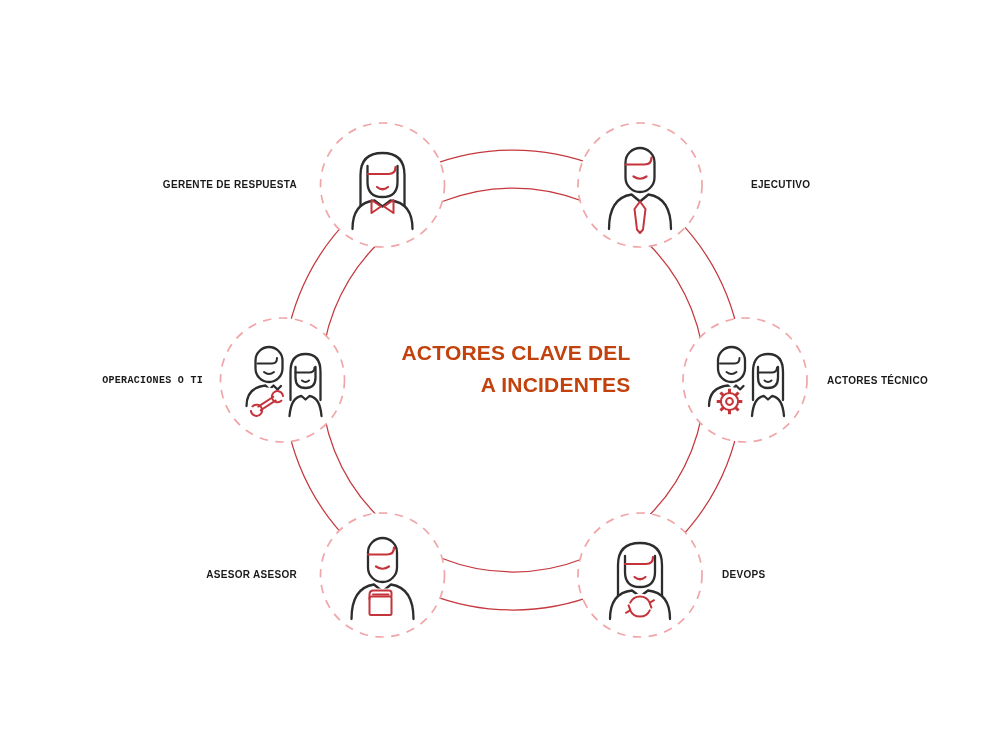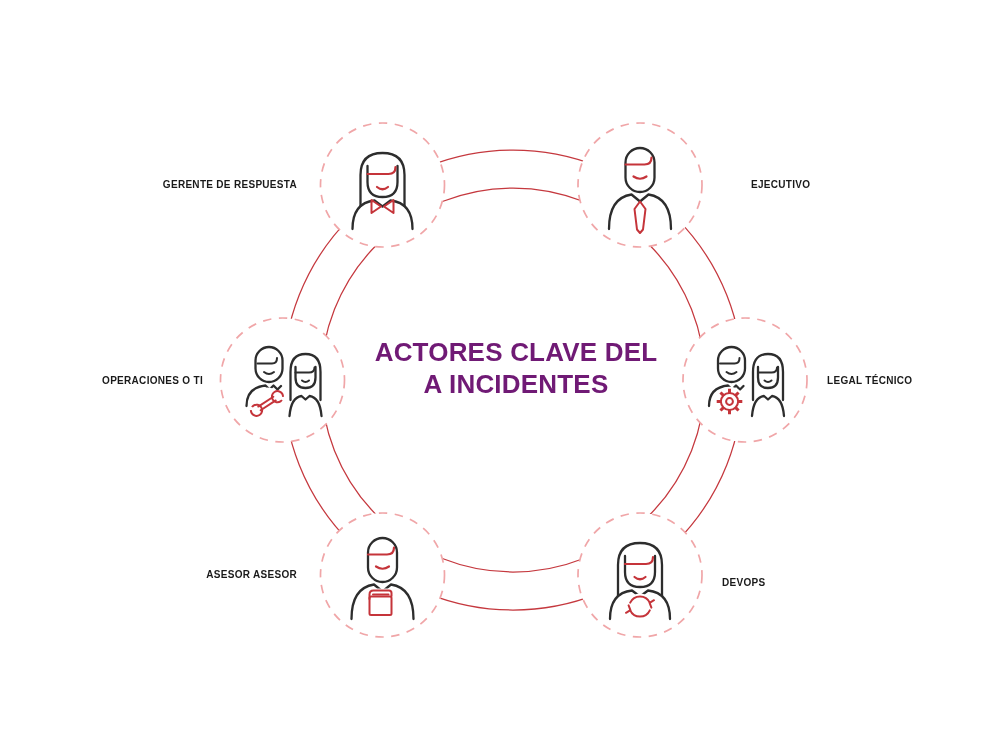--- a/index.html
+++ b/index.html
@@ -16,22 +16,22 @@
   .dk2{fill:none;stroke:#2d2d2d;stroke-width:2;stroke-linecap:round;stroke-linejoin:round;}
   .rd{fill:none;stroke:#c5343a;stroke-width:2.2;stroke-linecap:round;stroke-linejoin:round;}
   .rd2{fill:none;stroke:#c5343a;stroke-width:2;stroke-linecap:round;stroke-linejoin:round;}
   .teeth{fill:none;stroke:#c5343a;stroke-width:3;stroke-linecap:butt;}
   .wf{fill:#ffffff;stroke:none;}
   .ring{fill:none;stroke:#c5383e;stroke-width:1.25;}
   .node-circle{fill:#ffffff;stroke:#f0a6a8;stroke-width:1.7;stroke-dasharray:8.5 7.5;}
   
   .title{
     position:absolute;left:516px;top:337px;transform:translateX(-50%);
-    text-align:center;color:#701a75;font-weight:bold;
-    font-size:26px;line-height:31.5px;letter-spacing:0.2px;white-space:nowrap;
+    text-align:right;color:#c2410c;font-weight:bold;
+    font-size:21px;line-height:31.5px;letter-spacing:0.2px;white-space:nowrap;
   }
   
   .nlabel{
     position:absolute;color:#1a1a1a;font-weight:bold;
     font-size:10px;letter-spacing:0.3px;white-space:nowrap;
   }
   .nlabel.r{text-align:right;}
 </style>
 </head>
 <body>
@@ -145,18 +145,18 @@
     </g>
   </svg>
 
   <div class="title">
     <div>ACTORES CLAVE DEL</div>
     <div>A INCIDENTES</div>
   </div>
 
   <div class="nlabel r" style="right:686px;top:179px;">GERENTE DE RESPUESTA</div>
   <div class="nlabel" style="left:722px;top:179px;padding-left:29px;">EJECUTIVO</div>
-  <div class="nlabel" style="left:827px;top:375px;">LEGAL TÉCNICO</div>
-  <div class="nlabel" style="left:722px;top:569px;margin-top:8px;">DEVOPS</div>
+  <div class="nlabel" style="left:827px;top:375px;">ACTORES TÉCNICO</div>
+  <div class="nlabel" style="left:722px;top:569px;">DEVOPS</div>
   <div class="nlabel r" style="right:686px;top:569px;">ASESOR ASESOR</div>
-  <div class="nlabel r" style="right:780px;top:375px;">OPERACIONES O TI</div>
+  <div class="nlabel r" style="right:780px;top:375px;font-family:Liberation Mono, monospace;">OPERACIONES O TI</div>
 
 </div>
 
 </body></html>

